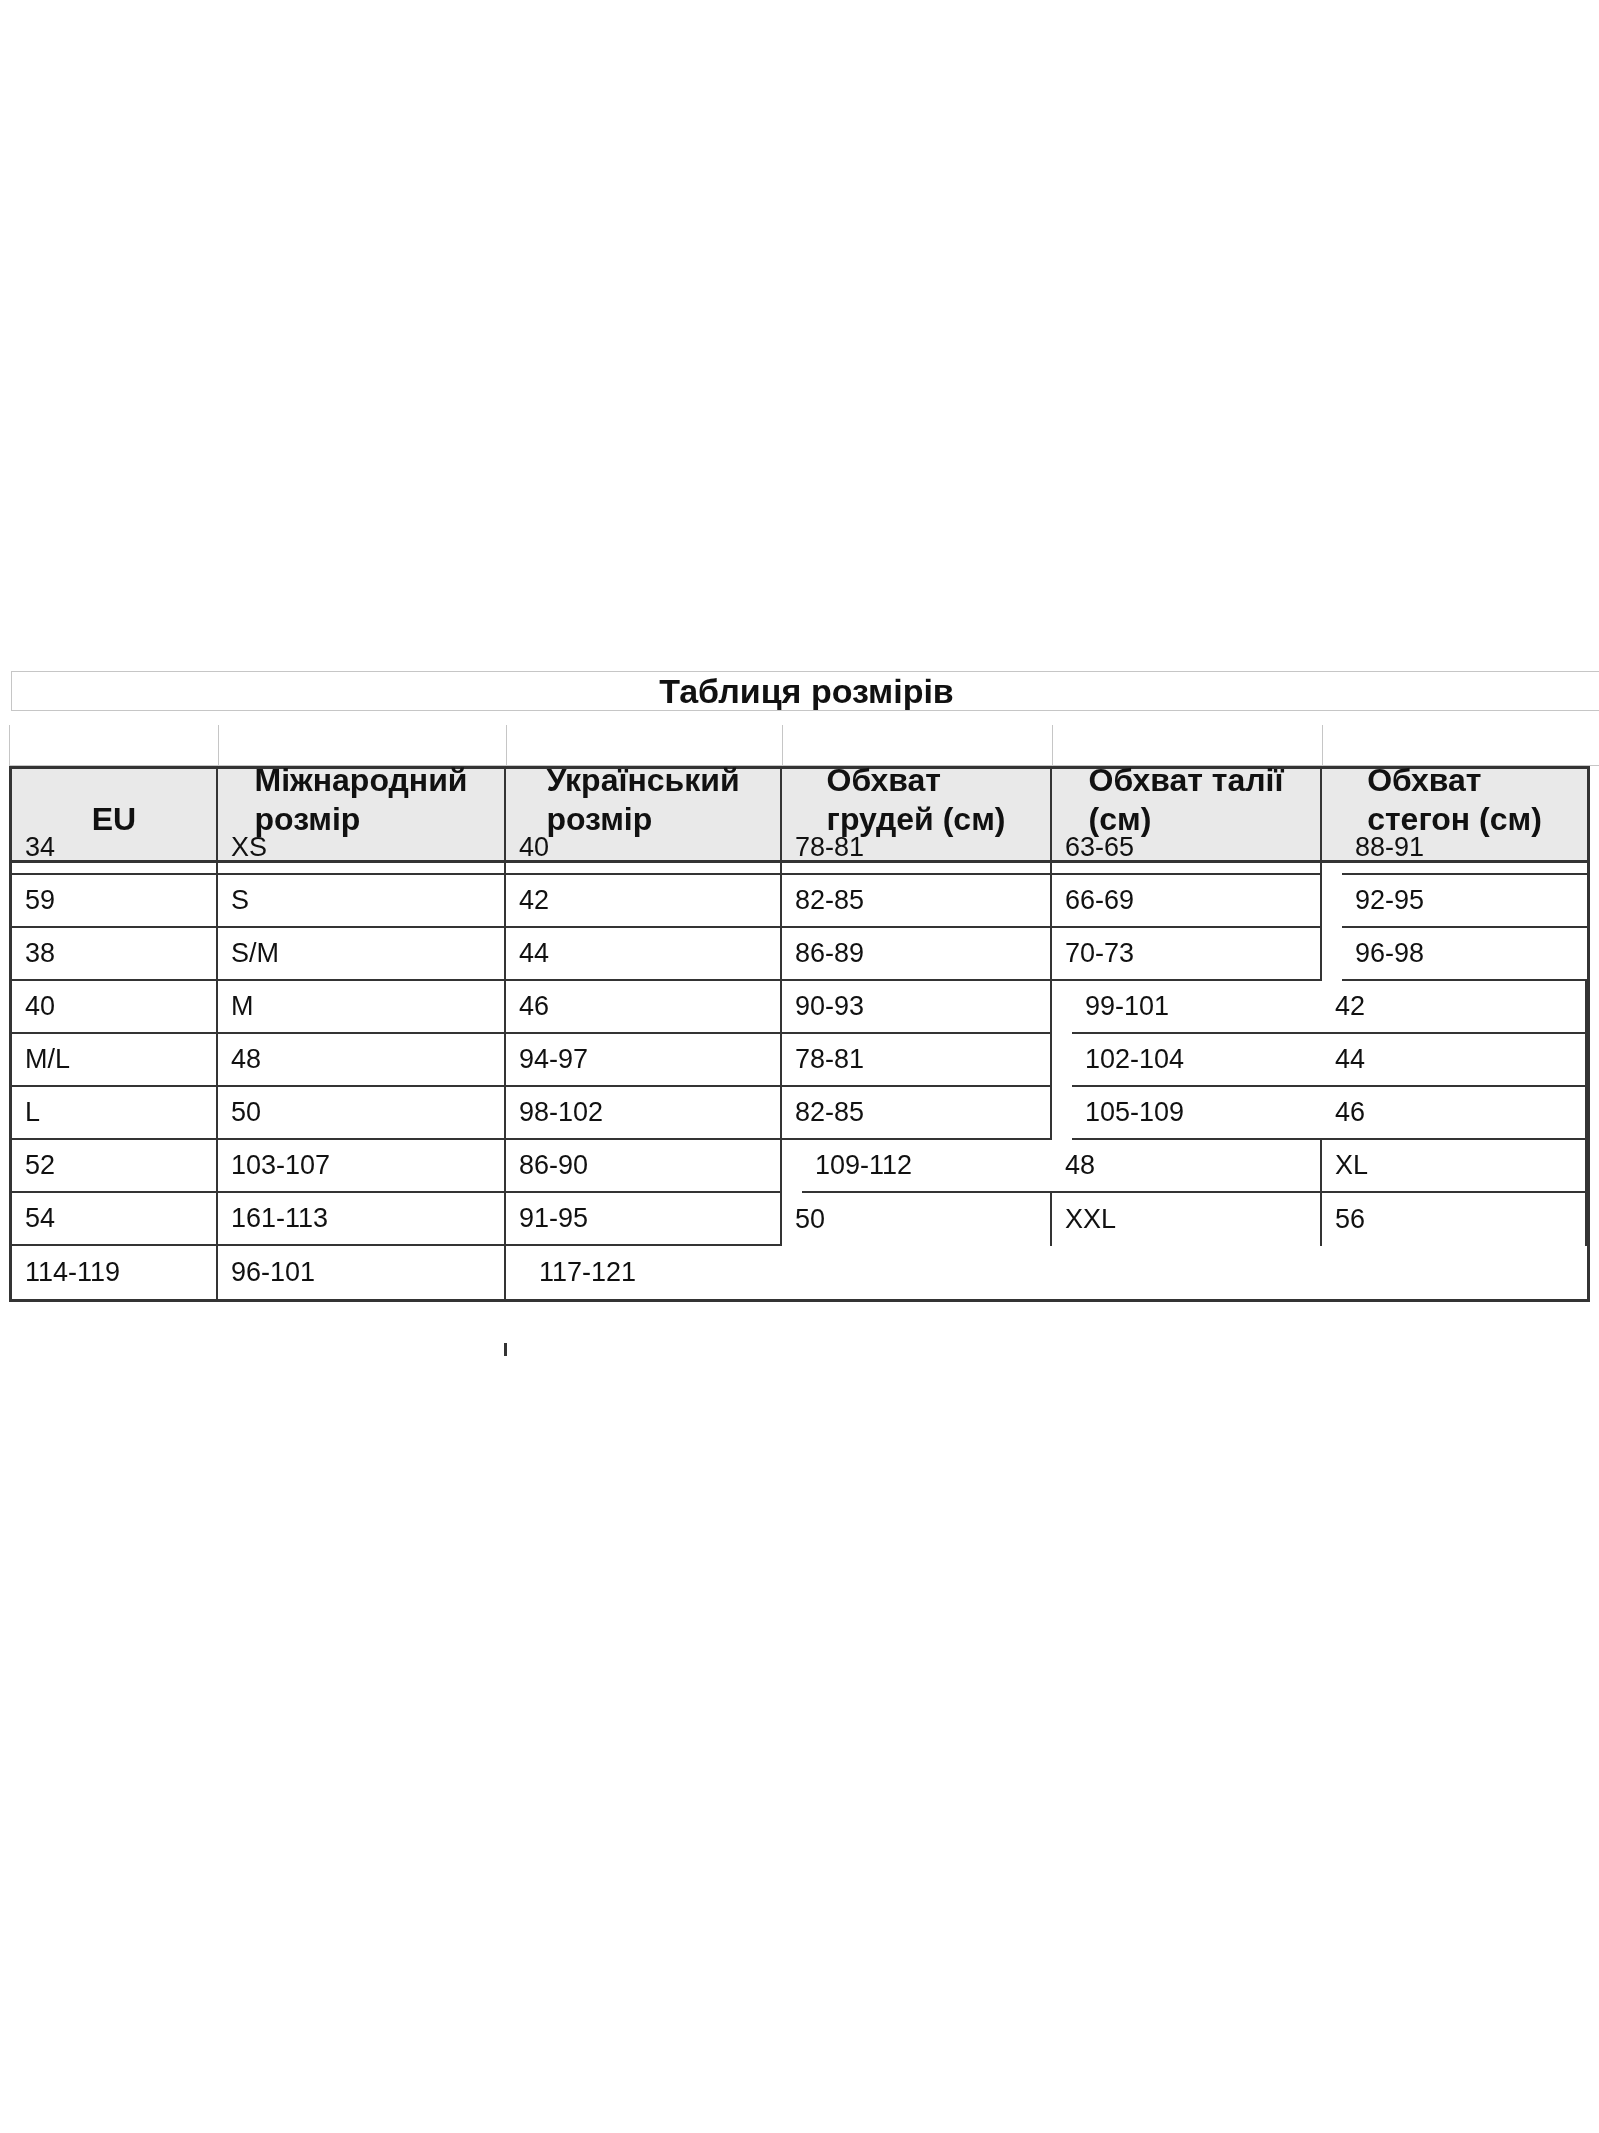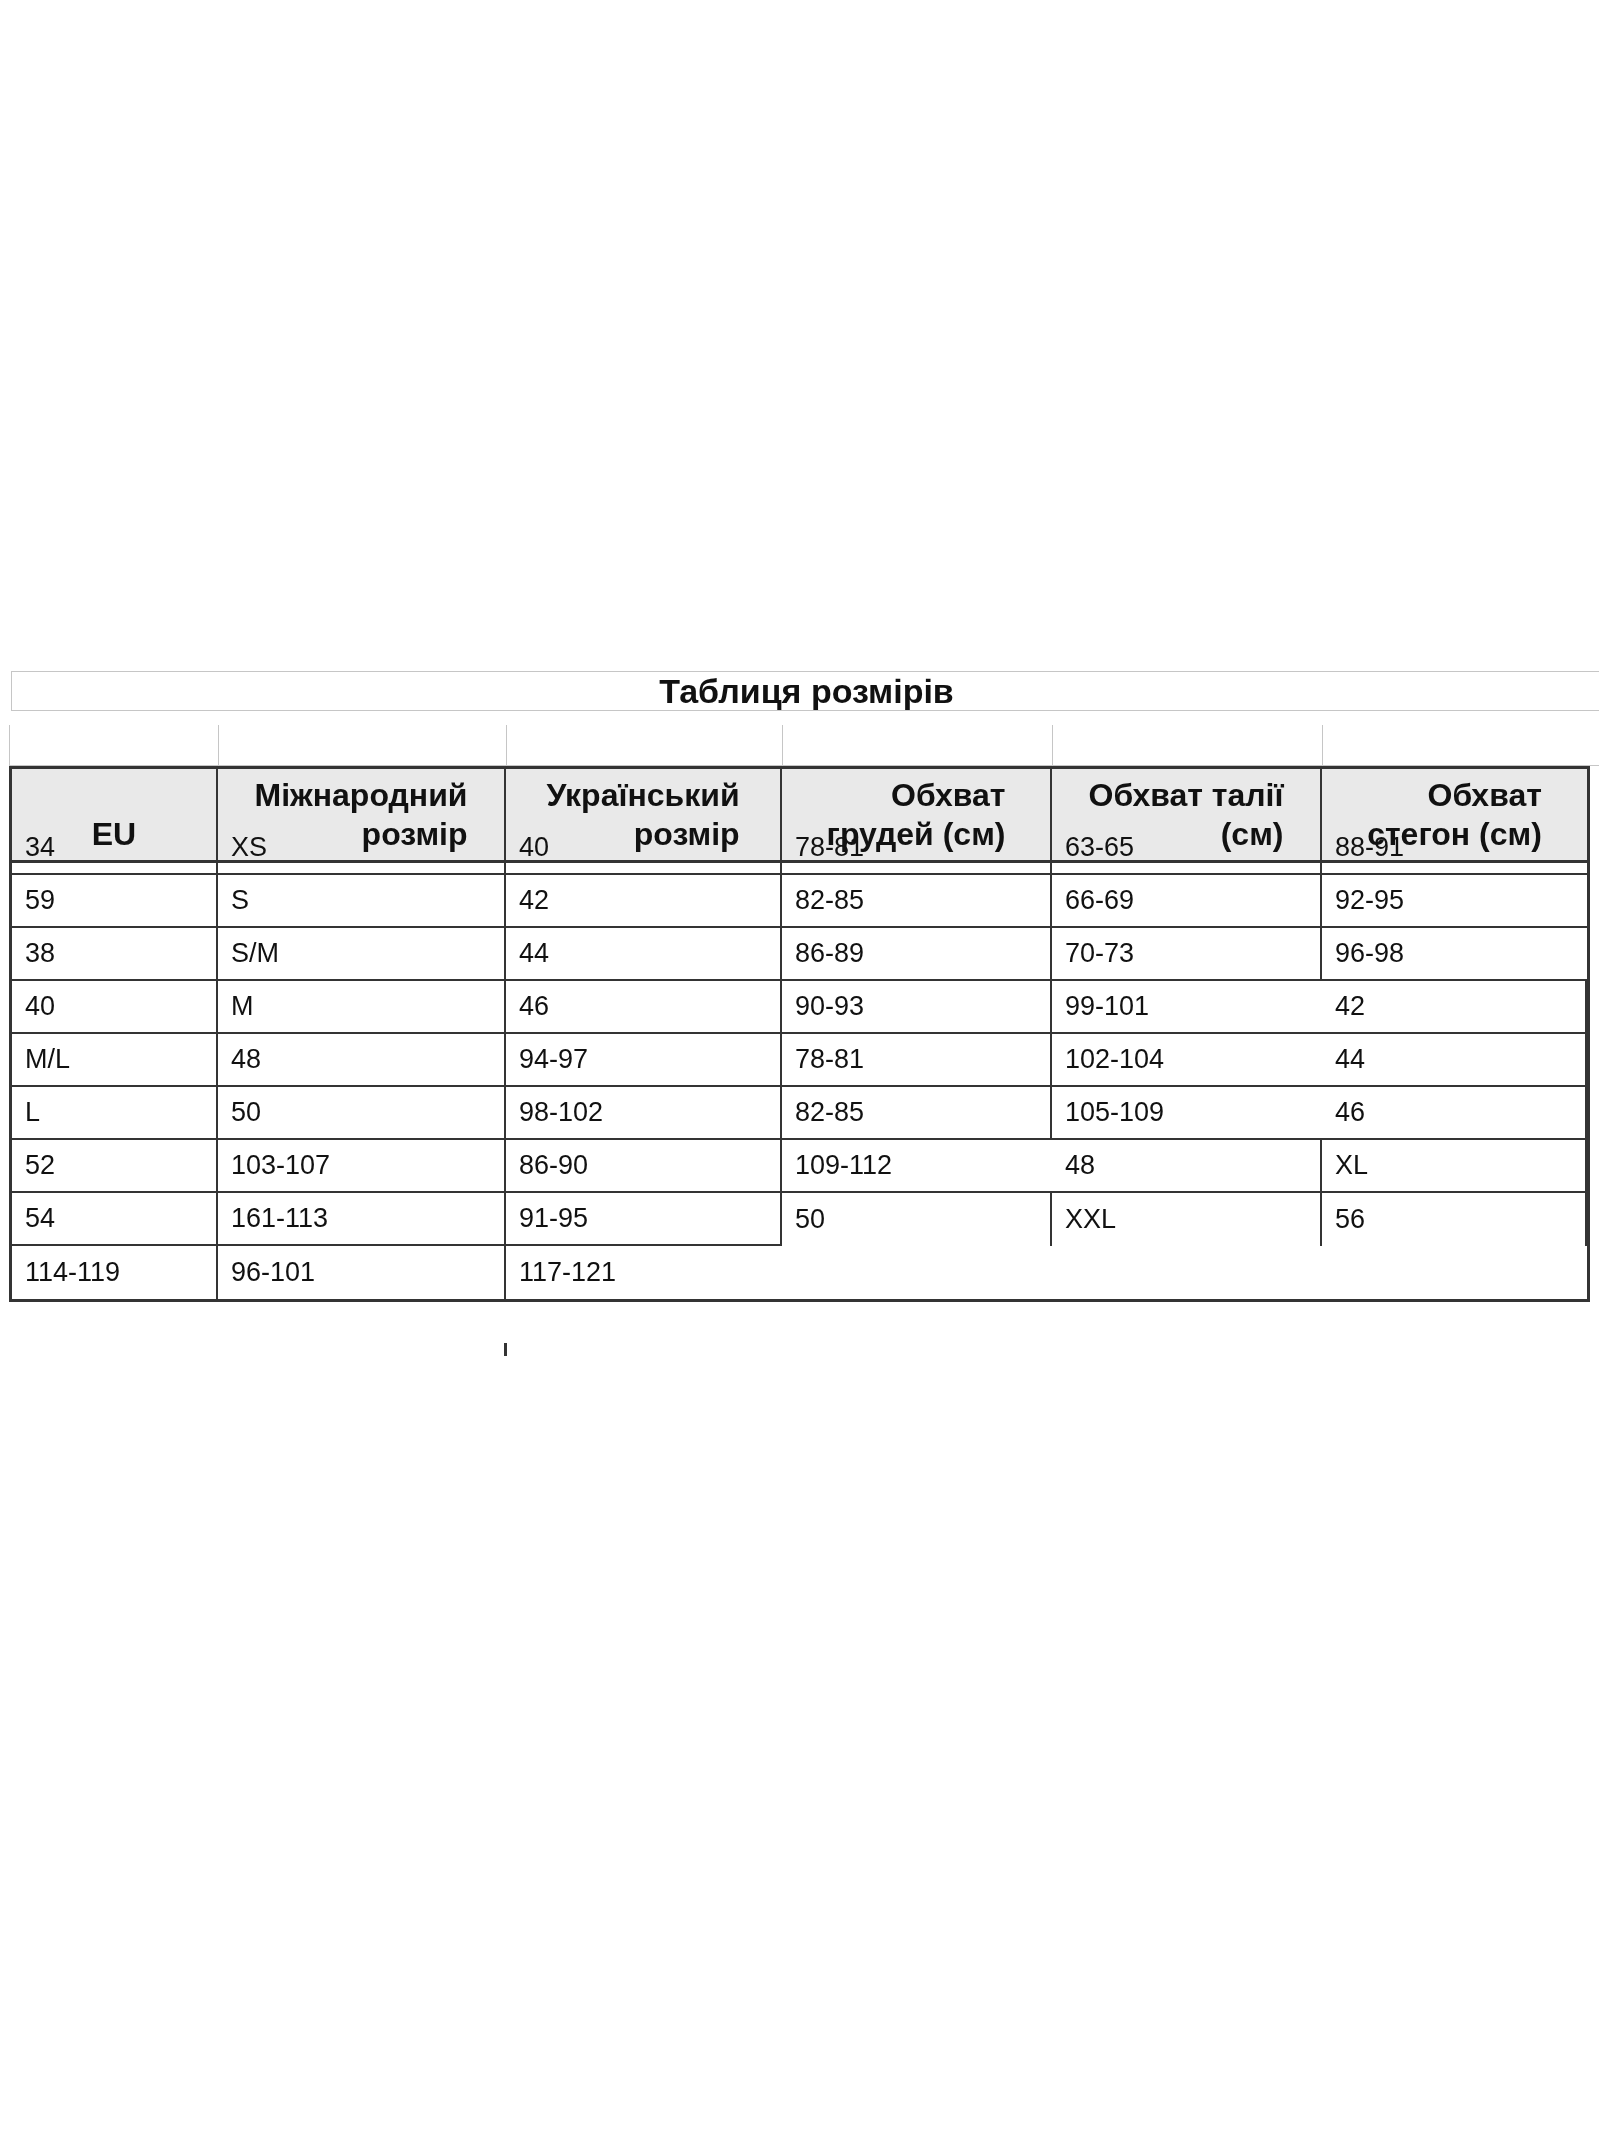--- a/index.html
+++ b/index.html
@@ -72,38 +72,38 @@
   }
   .th {
     box-sizing: border-box;
     height: 94px;
     background: var(--header-bg, #e9e9e9);
     border-right: 2px solid var(--border-dark, #333);
     border-bottom: 3px solid var(--border-dark, #333);
     display: flex;
     align-items: flex-end;
     justify-content: center;
-    text-align: right;
+    text-align: left;
     white-space: pre-line;
     font-weight: 700;
     font-size: 32px;
     line-height: 1.2;
-    padding: 0 6px 7px 6px;
+    padding: 0 6px 22px 6px;
   }
   .th:nth-child(6n) { border-right: none; }
   .td {
     box-sizing: border-box;
     border-right: 2px solid var(--border-dark, #333);
     border-bottom: 2px solid var(--border-dark, #333);
     display: flex;
     align-items: center;
     padding-left: 13px;
     font-size: 27px;
   }
-  .td.last-col { border-right: none; }
+  .td.last-col { border-right: none; margin-left: 20px; }
   .td.last-row { border-bottom: none; }
 
   
   .border-tick {
     position: absolute;
     left: 504px;
     top: 1343px;
     width: 3px;
     height: 13px;
     background: var(--border-dark, #333);

